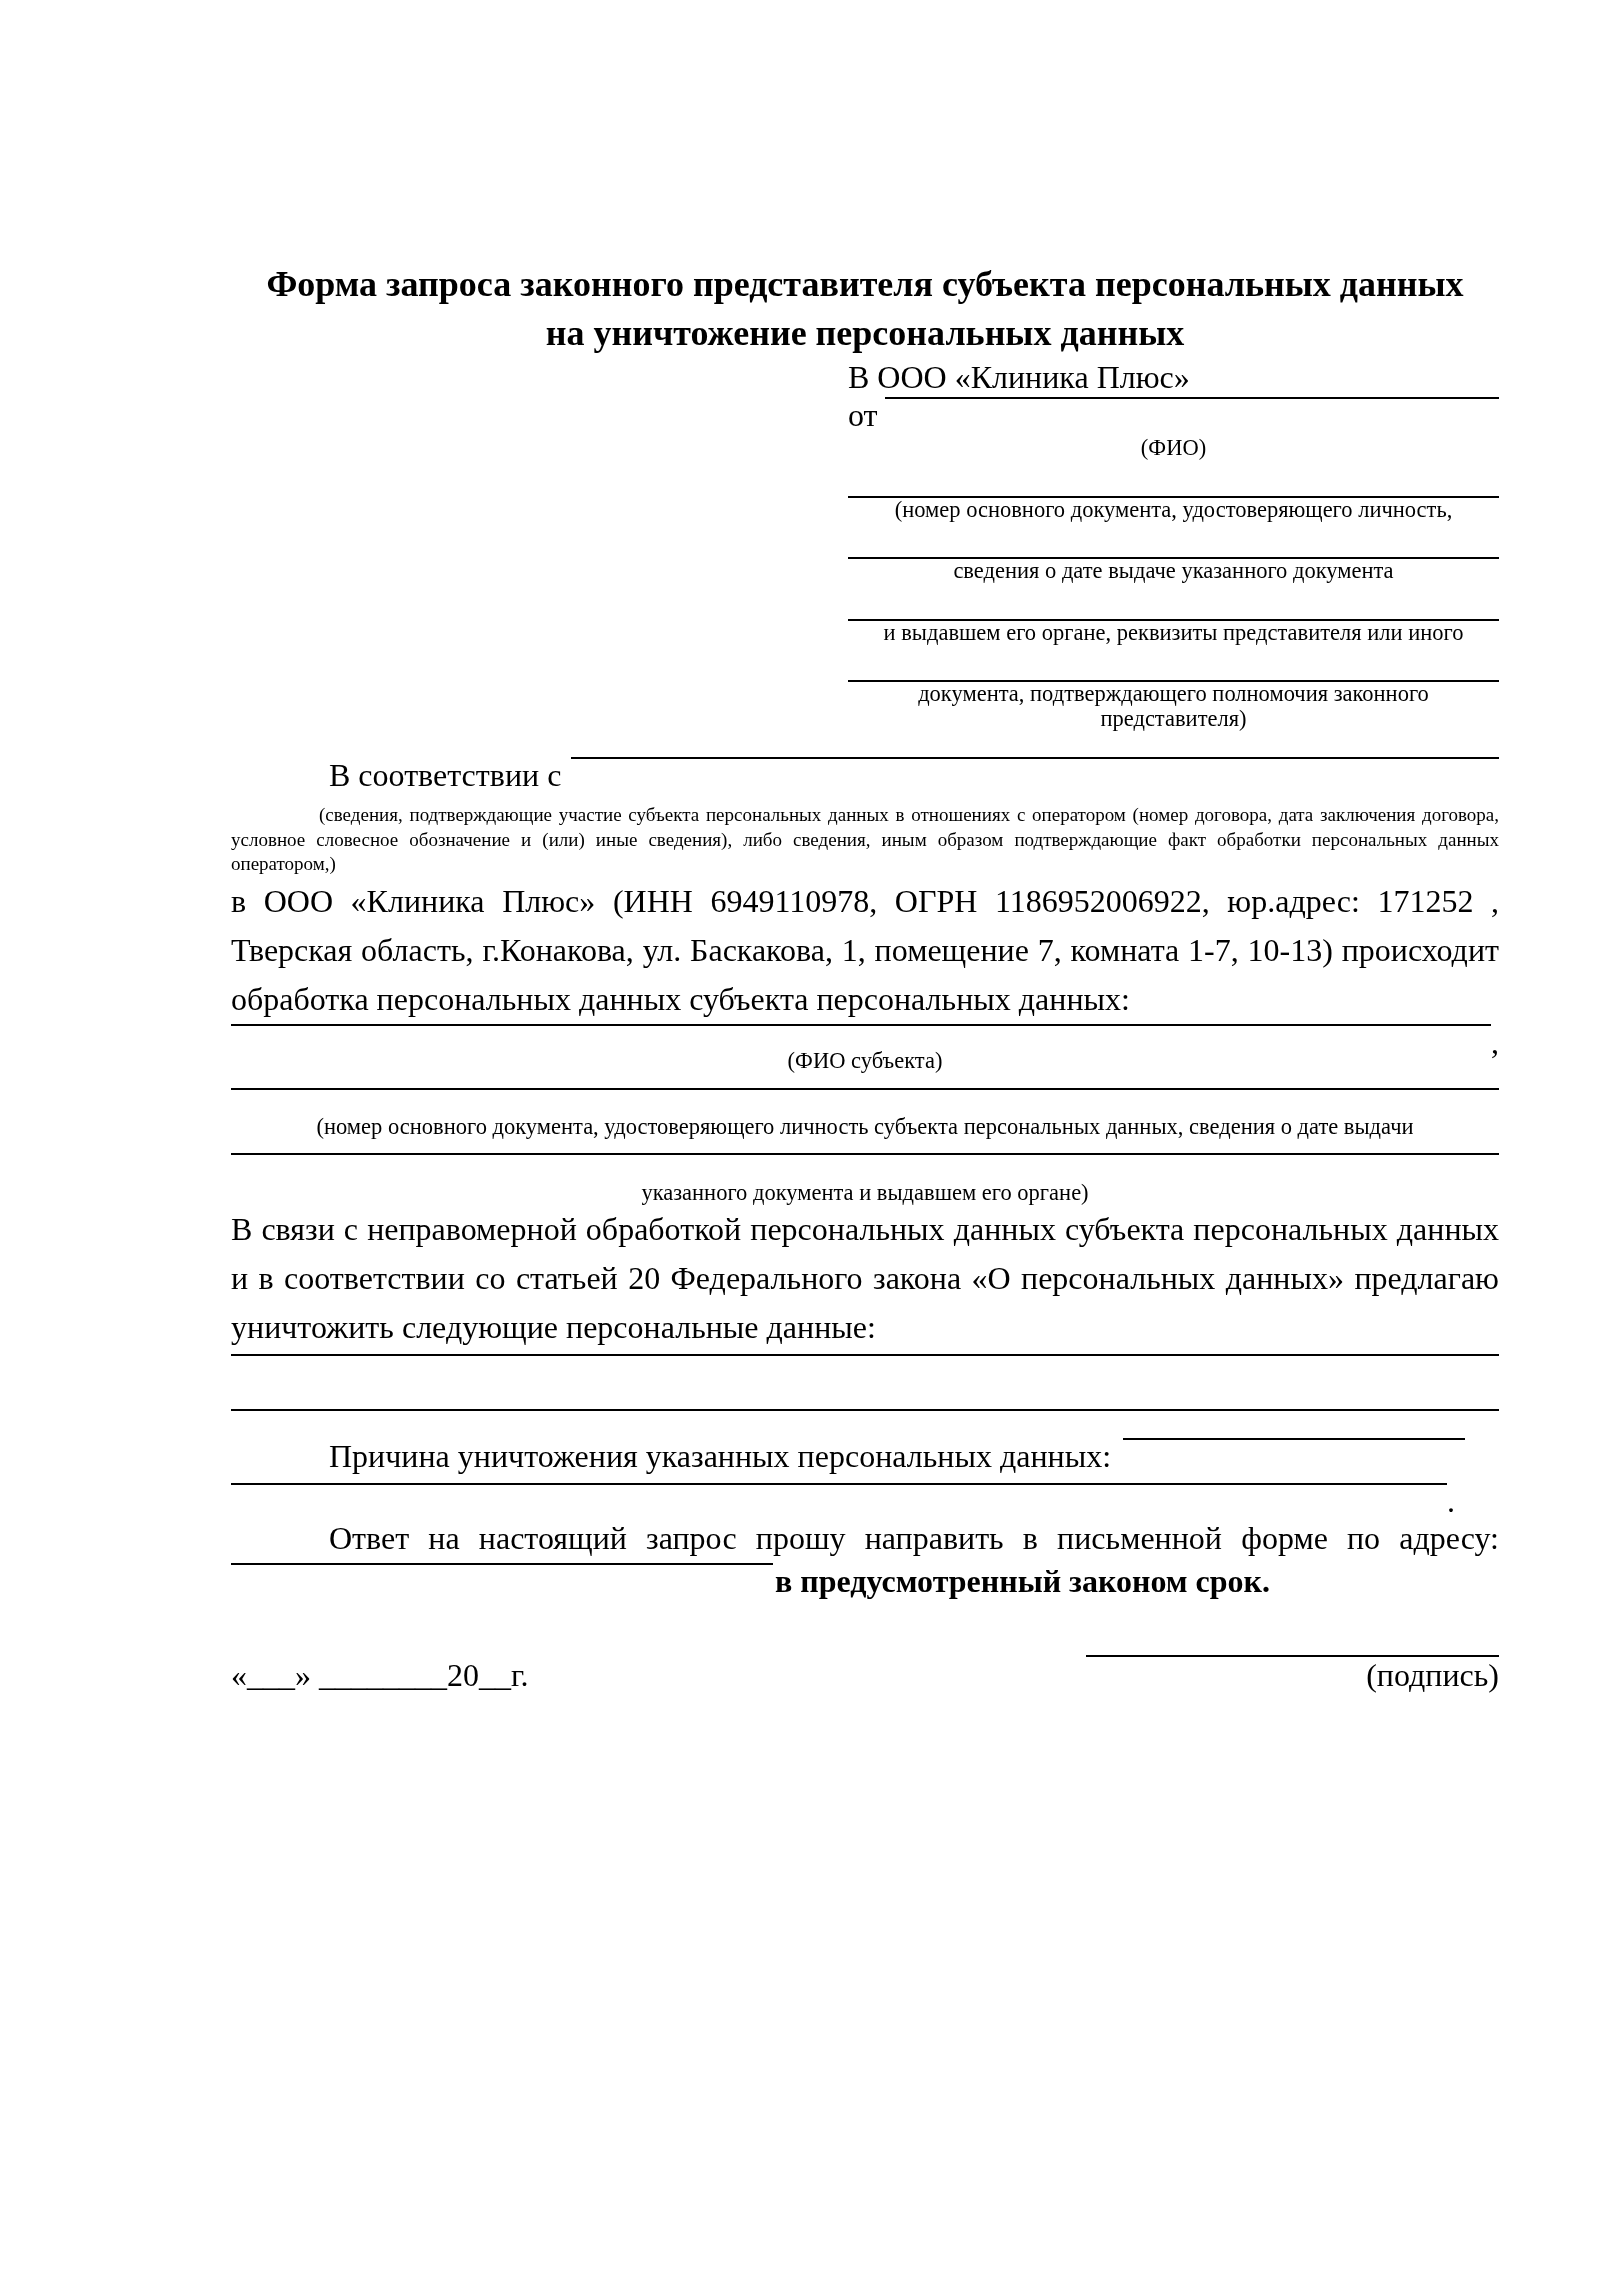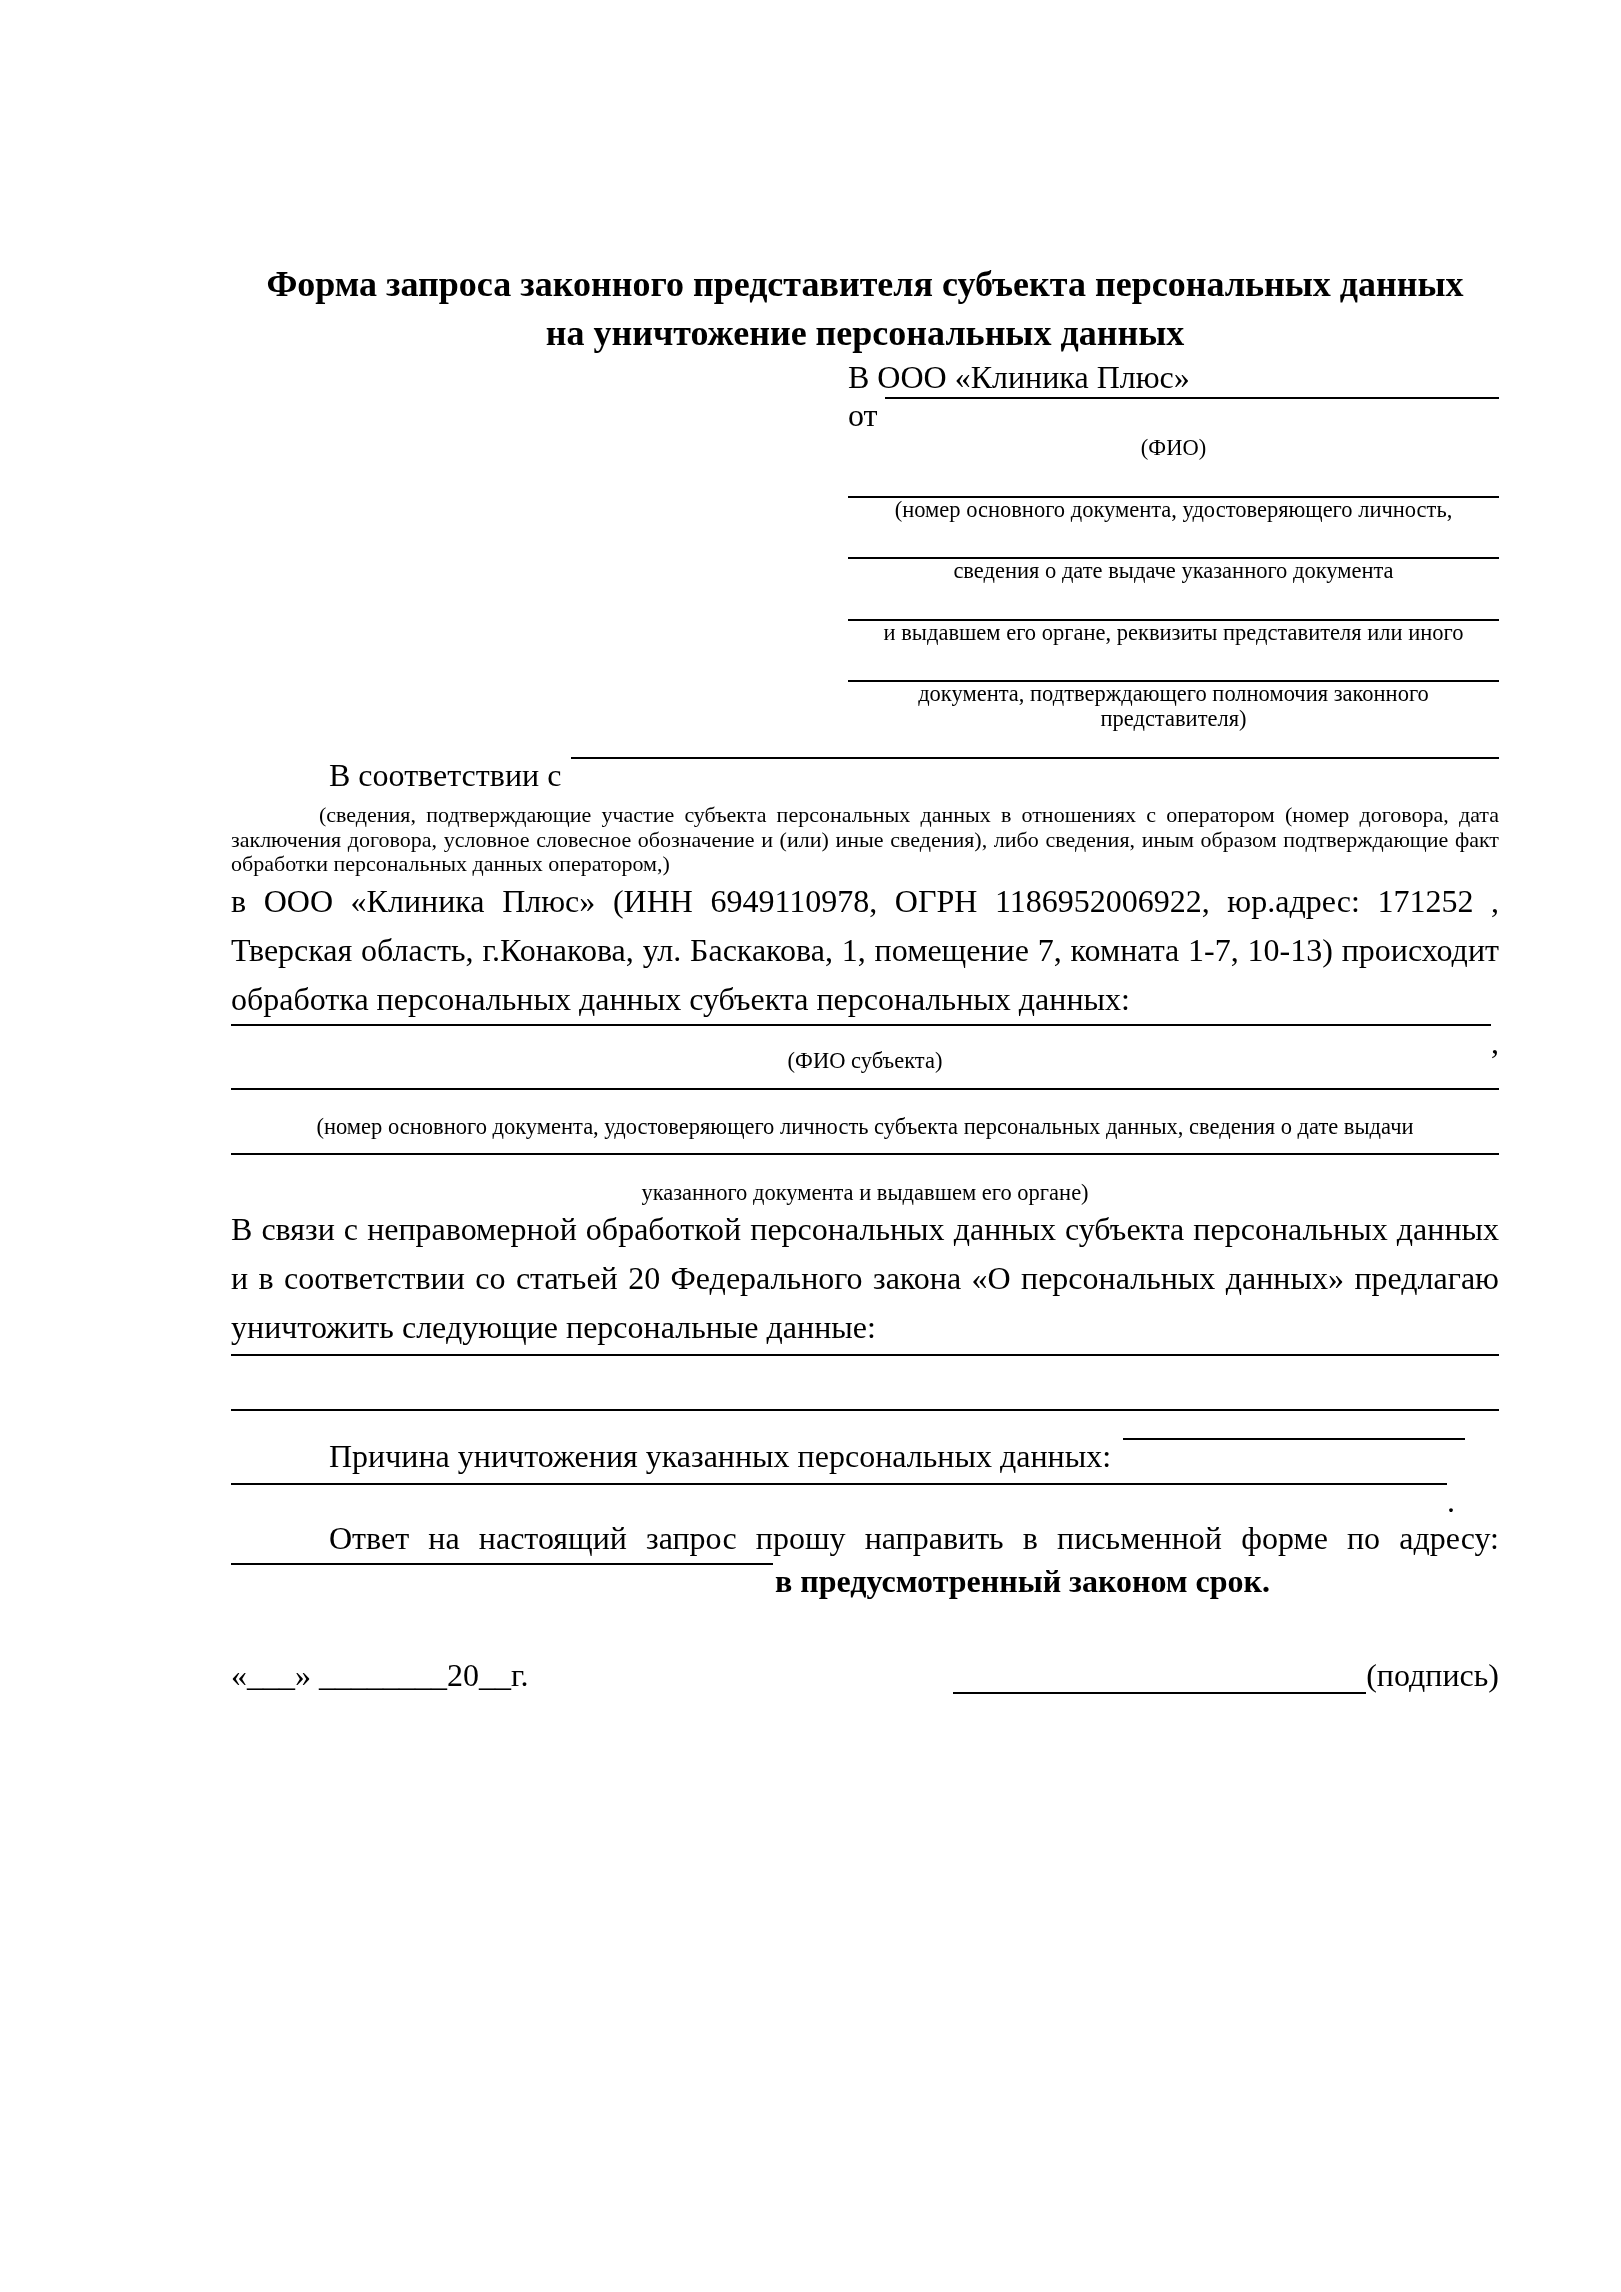--- a/index.html
+++ b/index.html
@@ -22,37 +22,37 @@
   .right-block { margin-left: 617px; }
   .org-line { line-height: 39px; }
   .flexrow { display: flex; align-items: flex-start; }
   .fill { flex: 1 1 auto; border-bottom: 2px solid #000; }
   .from-row { height: 39px; }
   .from-row .lbl { white-space: nowrap; padding-right: 7.8px; }
   .smallcap { font-size: 22.5px; line-height: 24.5px; text-align: center; }
   .field-line { border-bottom: 2px solid #000; height: 35px; }
   .acc-row { margin-top: 25.5px; height: 43px; }
   .acc-row .lbl { white-space: nowrap; padding-left: 98px; padding-right: 9.8px; }
-  .fineprint { font-size: 22px; line-height: 24.5px; text-align: justify; text-indent: 88px; margin-top: 3.9px; }
+  .fineprint { font-size: 19px; line-height: 24.5px; text-align: justify; text-indent: 88px; margin-top: 3.9px; }
   .para { text-align: justify; line-height: 49px; }
   .line-row { height: 27.4px; }
   .comma-row { height: 25.5px; }
   .mt14 { margin-top: 13.7px; }
   .blank1 { margin-top: 2px; height: 29px; }
   .blank2 { margin-top: 25.5px; height: 29px; }
   .reason-row { height: 45px; margin-right: 34px; }
   .reason-row .lbl { white-space: nowrap; padding-left: 98px; padding-right: 11.8px; }
   .period-row { height: 29px; margin-right: 44px; }
   .answer { text-align: justify; text-align-last: justify; text-indent: 98px; line-height: 49px; margin-top: 2px; }
   .tail-row { height: 41px; }
   .tail-row .fixedfill { width: 542px; flex: 0 0 auto; border-bottom: 2px solid #000; }
   .tail-row .suffix { padding-left: 2px; white-space: nowrap; font-weight: bold; }
   .footer { display: flex; justify-content: space-between; align-items: flex-end; margin-top: 45px; height: 45px; }
   .footer .date { white-space: nowrap; }
-  .sig { display: flex; align-items: flex-end; }
+  .sig { display: flex; align-items: flex-end; flex-direction: column; }
   .sig .sigline { width: 413px; border-bottom: 2px solid #000; height: 33px; flex: 0 0 auto; }
   .sig .sigcap { white-space: nowrap; }
 </style>
 </head>
 <body>
 
 <div class="page">
 
 
   <div class="title">

